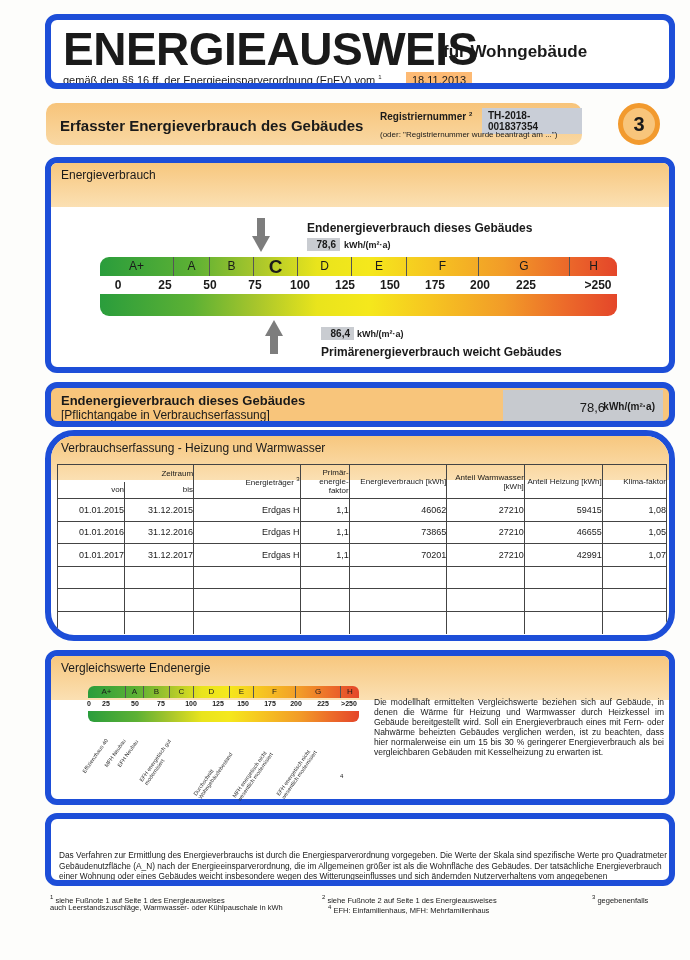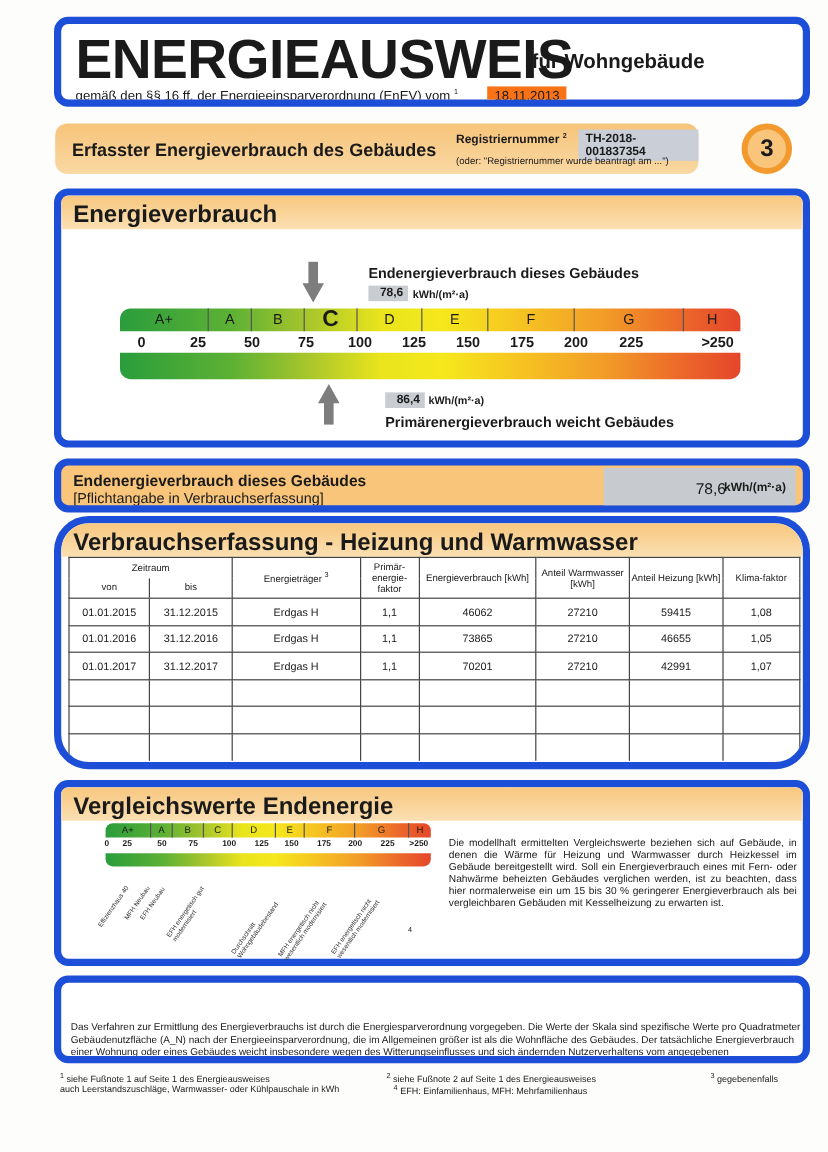--- a/index.html
+++ b/index.html
@@ -1,25 +1,25 @@
 <!DOCTYPE html>
 <html><head>
 <meta charset="utf-8">
 <style>
   * { box-sizing: border-box; margin: 0; padding: 0; }
   html, body { width: 690px; height: 960px; background: #fdfdfb; overflow: hidden; }
   body { font-family: "Liberation Sans", sans-serif; color: #1a1a1a; position: relative; }
   .box { position: absolute; border: 6px solid #1d4ed8; border-radius: 12px; background: #fff; overflow: hidden; }
-  .hdr { background: linear-gradient(to bottom, #f7c77e, #fbe0b3); height: 28px; padding: 5px 10px; font-weight: bold; font-size: 20px; }
+  .hdr { background: linear-gradient(to bottom, #f7c77e, #fbe0b3); height: 44px; padding: 5px 10px; font-weight: normal; font-size: 12px; }
   
   #title-box { left: 45px; top: 14px; width: 630px; height: 75px; background: #fff; }
   .big-title { position: absolute; left: 12px; top: 4px; font-size: 46px; font-weight: bold; letter-spacing: -0.5px; line-height: 50px; }
   .sub-title { position: absolute; left: 392px; top: 22px; font-size: 17px; font-weight: bold; }
   .gemass { position: absolute; left: 12px; top: 54px; font-size: 11px; }
-  .date-chip { position: absolute; left: 355px; top: 52px; background: #f97316; font-size: 11px; padding: 2px 6px; }
+  .date-chip { position: absolute; left: 355px; top: 52px; background: #fdba74; font-size: 11px; padding: 2px 6px; }
   
   #reg-bar { position: absolute; left: 46px; top: 103px; width: 536px; height: 42px; background: linear-gradient(to bottom, #f7c47a, #f9d8a3); border-radius: 10px; }
   .reg-title { position: absolute; left: 14px; top: 14px; font-size: 15px; font-weight: bold; }
   .reg-label { position: absolute; left: 334px; top: 8px; font-size: 10px; font-weight: bold; }
   .reg-num { position: absolute; left: 436px; top: 5px; background: #c9ced7; font-size: 10px; font-weight: bold; padding: 2px 6px; }
   .reg-note { position: absolute; left: 334px; top: 27px; font-size: 8px; }
   #page-circle { position: absolute; left: 618px; top: 103px; width: 42px; height: 42px; border-radius: 50%; background: #f8c57b; border: 5px solid #f29a2e; text-align: center; font-size: 20px; font-weight: bold; line-height: 32px; }
   
   #ev-box { left: 45px; top: 157px; width: 630px; height: 216px; }
   .scale-top { position: absolute; left: 100px; top: 257px; width: 517px; height: 19px; border-radius: 9px 9px 0 0; background: linear-gradient(to right, #2a9d3c 0%, #5db134 18%, #a6c52c 30%, #e9e41c 42%, #f5e81c 52%, #f6c521 64%, #f29c28 78%, #ec6a2a 90%, #e4462a 100%); }
@@ -37,21 +37,21 @@
   
   #pflicht-box { left: 45px; top: 382px; width: 630px; height: 45px; background: #f8c57b; }
   .pf-title { position: absolute; left: 10px; top: 5px; font-size: 13px; font-weight: bold; }
   .pf-sub { position: absolute; left: 10px; top: 20px; font-size: 12px; }
   .pf-valbox { position: absolute; right: 6px; top: 2px; width: 160px; height: 33px; background: #c7cacf; }
   .pf-val { position: absolute; right: 58px; top: 10px; font-size: 13px; }
   .pf-unit { position: absolute; right: 8px; top: 11px; font-size: 10px; font-weight: bold; }
   
   #tbl-box { left: 45px; top: 430px; width: 630px; height: 211px; border-radius: 29px; }
   table.vt { position: absolute; left: 6px; top: 28px; width: 610px; border-collapse: collapse; font-size: 8px; }
-  table.vt th, table.vt td { border: 1px solid #444; text-align: center; font-weight: normal; }
+  table.vt th, table.vt td { border: 1px solid #444; text-align: right; font-weight: normal; }
   table.vt td { height: 22.5px; font-size: 9px; }
   table.vt th { height: 17px; }
   
   #vg-box { left: 45px; top: 650px; width: 630px; height: 155px; }
   .mini-top { position: absolute; left: 88px; top: 686px; width: 271px; height: 12px; border-radius: 6px 6px 0 0; background: linear-gradient(to right, #2a9d3c 0%, #5db134 18%, #a6c52c 30%, #e9e41c 42%, #f5e81c 52%, #f6c521 64%, #f29c28 78%, #ec6a2a 90%, #e4462a 100%); }
   .mini-bot { position: absolute; left: 88px; top: 711px; width: 271px; height: 11px; border-radius: 0 0 6px 6px; background: linear-gradient(to right, #2a9d3c 0%, #5db134 18%, #a6c52c 30%, #e9e41c 42%, #f5e81c 52%, #f6c521 64%, #f29c28 78%, #ec6a2a 90%, #e4462a 100%); }
   .mcls { position: absolute; top: 0; height: 12px; font-size: 8px; text-align: center; line-height: 12px; border-right: 1px solid #555; }
   .mcls.last { border-right: none; }
   .mtick { position: absolute; top: 700px; font-size: 7px; font-weight: bold; transform: translateX(-50%); }
   .rot { position: absolute; font-size: 5.5px; color: #333; transform-origin: left bottom; transform: rotate(-55deg); white-space: nowrap; line-height: 6px; }

